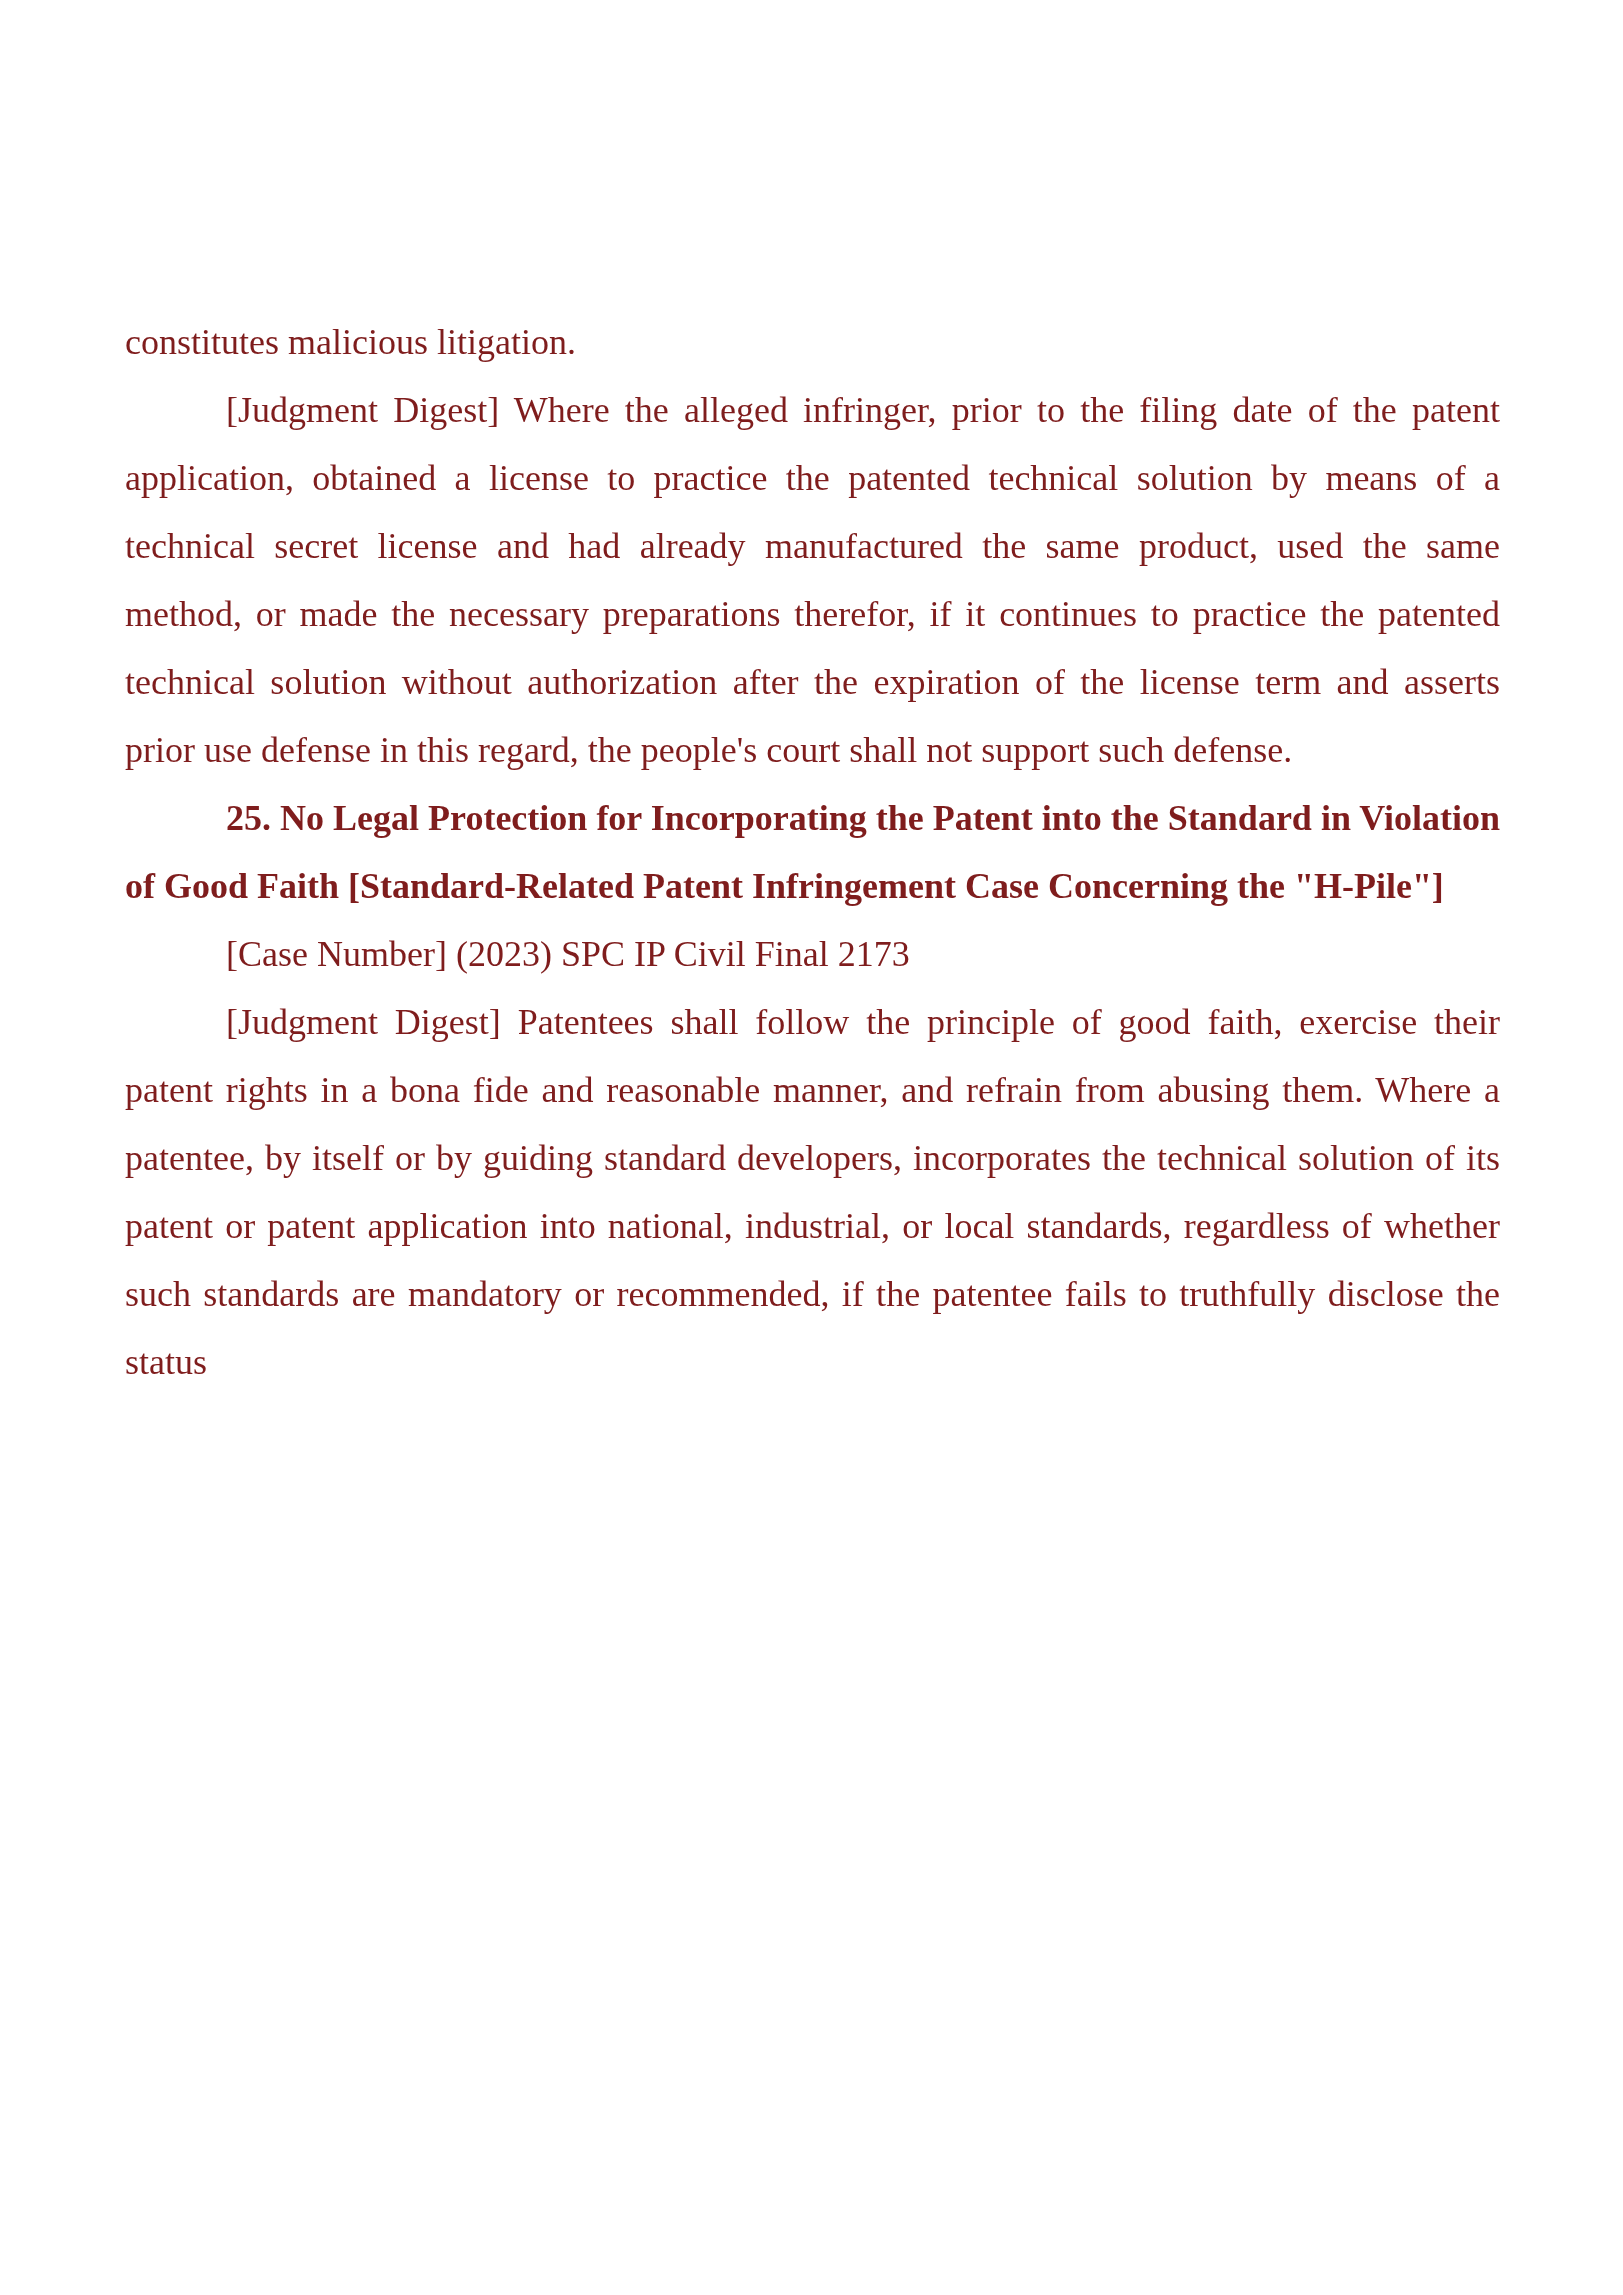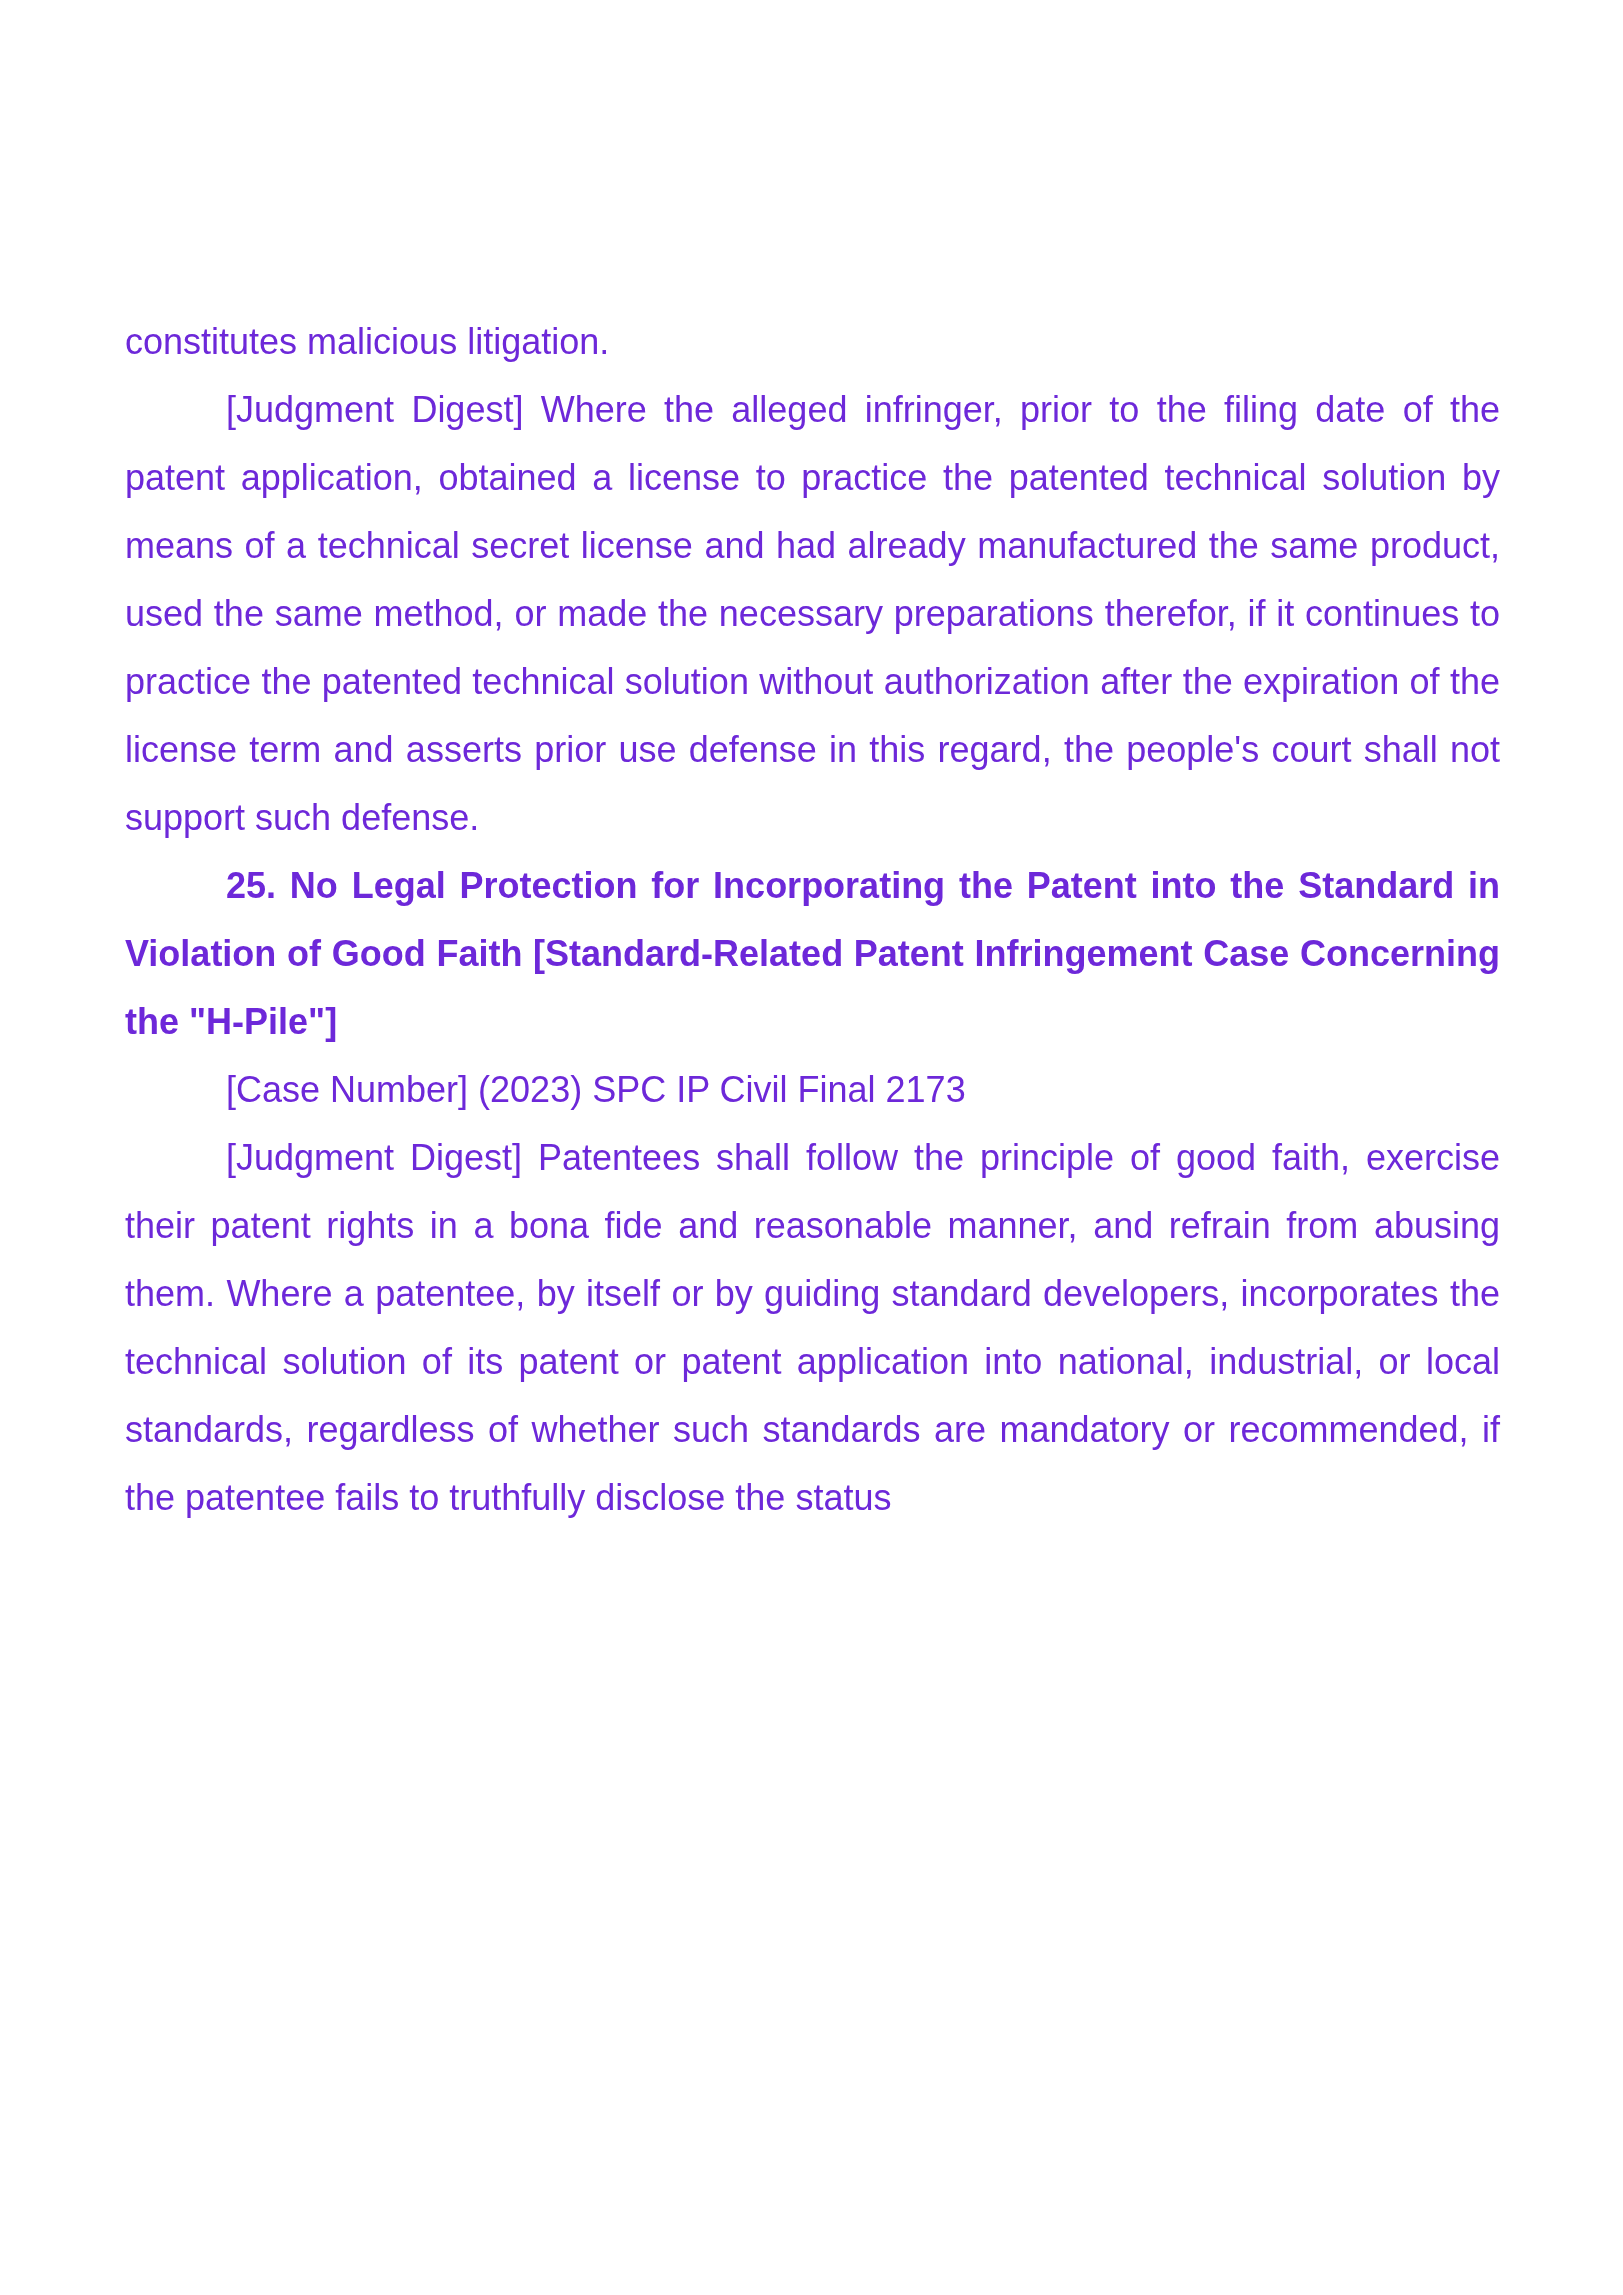--- a/index.html
+++ b/index.html
@@ -5,22 +5,22 @@
   html, body {
     margin: 0;
     padding: 0;
     background: #ffffff;
   }
   .page {
     position: relative;
     width: 1623px;
     height: 1954px;
     background: #ffffff;
-    color: #6d28d9;
-    font-family: Liberation Sans, sans-serif;
+    color: #7f1d1d;
+    font-family: Liberation Serif, serif;
     overflow: hidden;
   }
   .content {
     position: absolute;
     left: 125px;
     right: 123px;
     top: 308px;
     font-size: 36px;
     line-height: 68px;
   }

